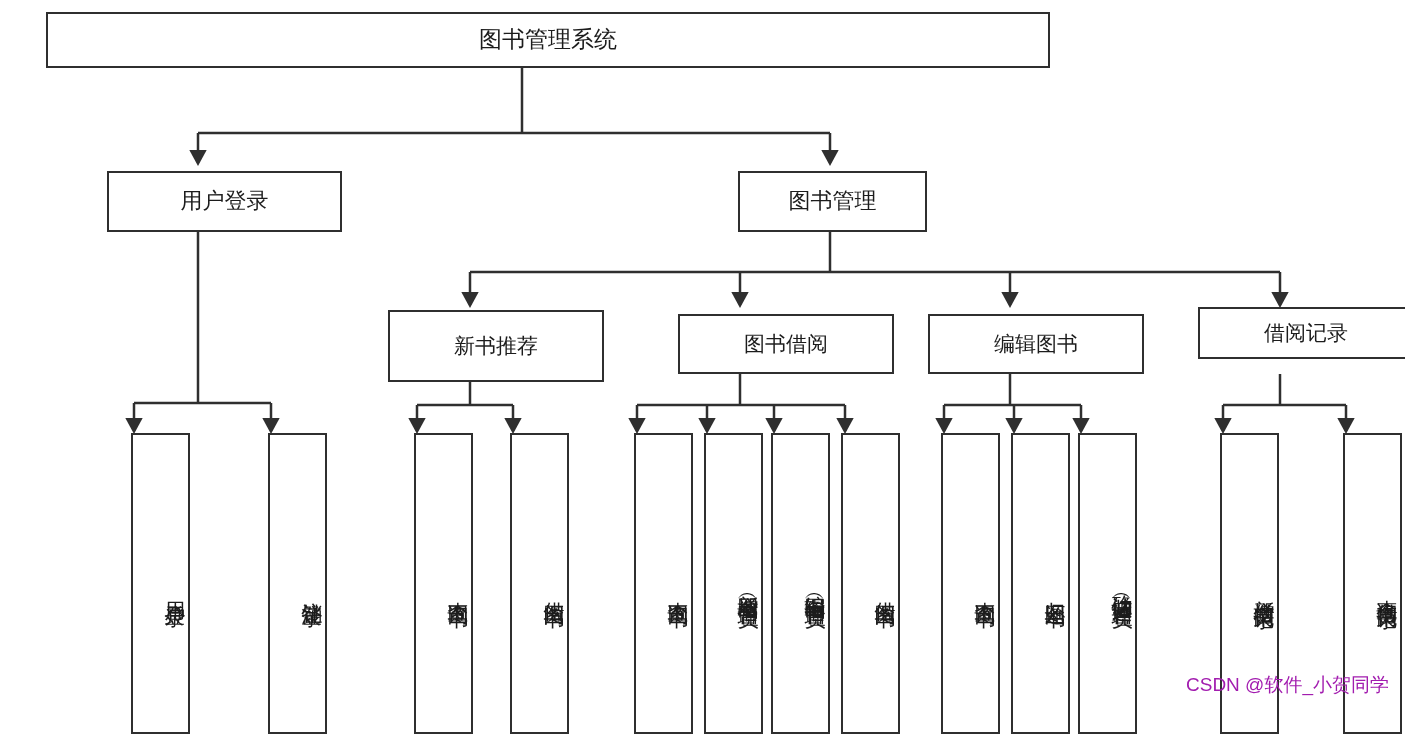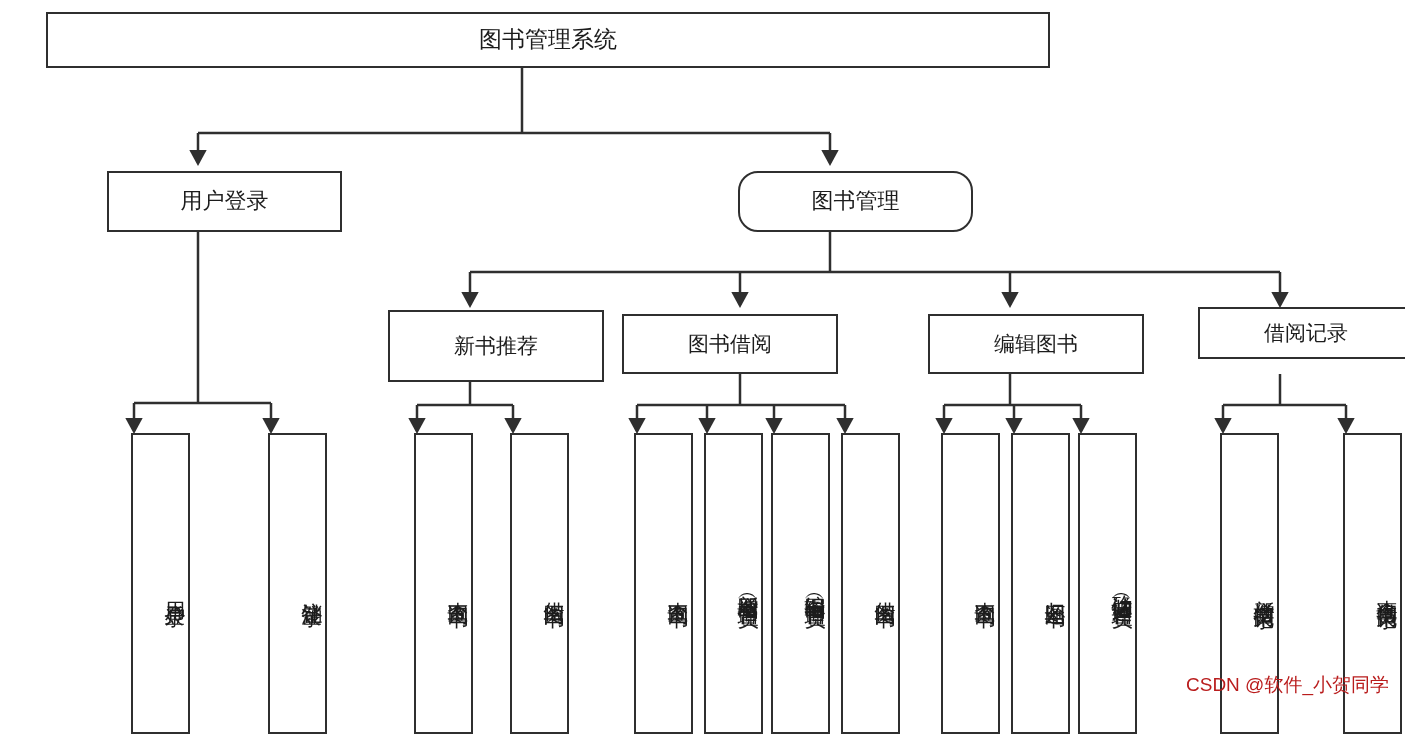--- a/index.html
+++ b/index.html
@@ -60,21 +60,21 @@
     padding-top: 6px;
   }
   .node-label {
     display: block;
   }
   .watermark {
     position: absolute;
     left: 1186px;
     top: 672px;
     font-size: 19px;
-    color: #b91c1c;
+    color: #a21caf;
     white-space: nowrap;
     user-select: none;
   }
 </style>
 </head>
 <body>
 
 <div id="diagram-root">
 
   <svg class="edges" viewBox="0 0 1405 747" xmlns="http://www.w3.org/2000/svg">
@@ -127,28 +127,28 @@
     </g>
   </svg>
 
   <div class="node root" style="left:20px; top:12px; width:1004px; height:56px;">
     <span class="node-label">图书管理系统</span>
   </div>
 
   <div class="node level2" style="left:81px; top:171px; width:235px; height:61px;">
     <span class="node-label">用户登录</span>
   </div>
-  <div class="node level2" style="left:712px; top:171px; width:235px; height:61px;border-radius:20px;">
+  <div class="node level2" style="left:712px; top:171px; width:189px; height:61px;">
     <span class="node-label">图书管理</span>
   </div>
 
   <div class="node level3" style="left:362px; top:310px; width:216px; height:72px;">
     <span class="node-label">新书推荐</span>
   </div>
-  <div class="node level3" style="left:596px; top:314px; width:216px; height:60px;">
+  <div class="node level3" style="left:652px; top:314px; width:216px; height:60px;">
     <span class="node-label">图书借阅</span>
   </div>
   <div class="node level3" style="left:902px; top:314px; width:216px; height:60px;">
     <span class="node-label">编辑图书</span>
   </div>
   <div class="node level3" style="left:1172px; top:307px; width:216px; height:52px;">
     <span class="node-label">借阅记录</span>
   </div>
 
   <div class="node leaf" style="left:105px; top:433px; width:59px; height:301px;">

